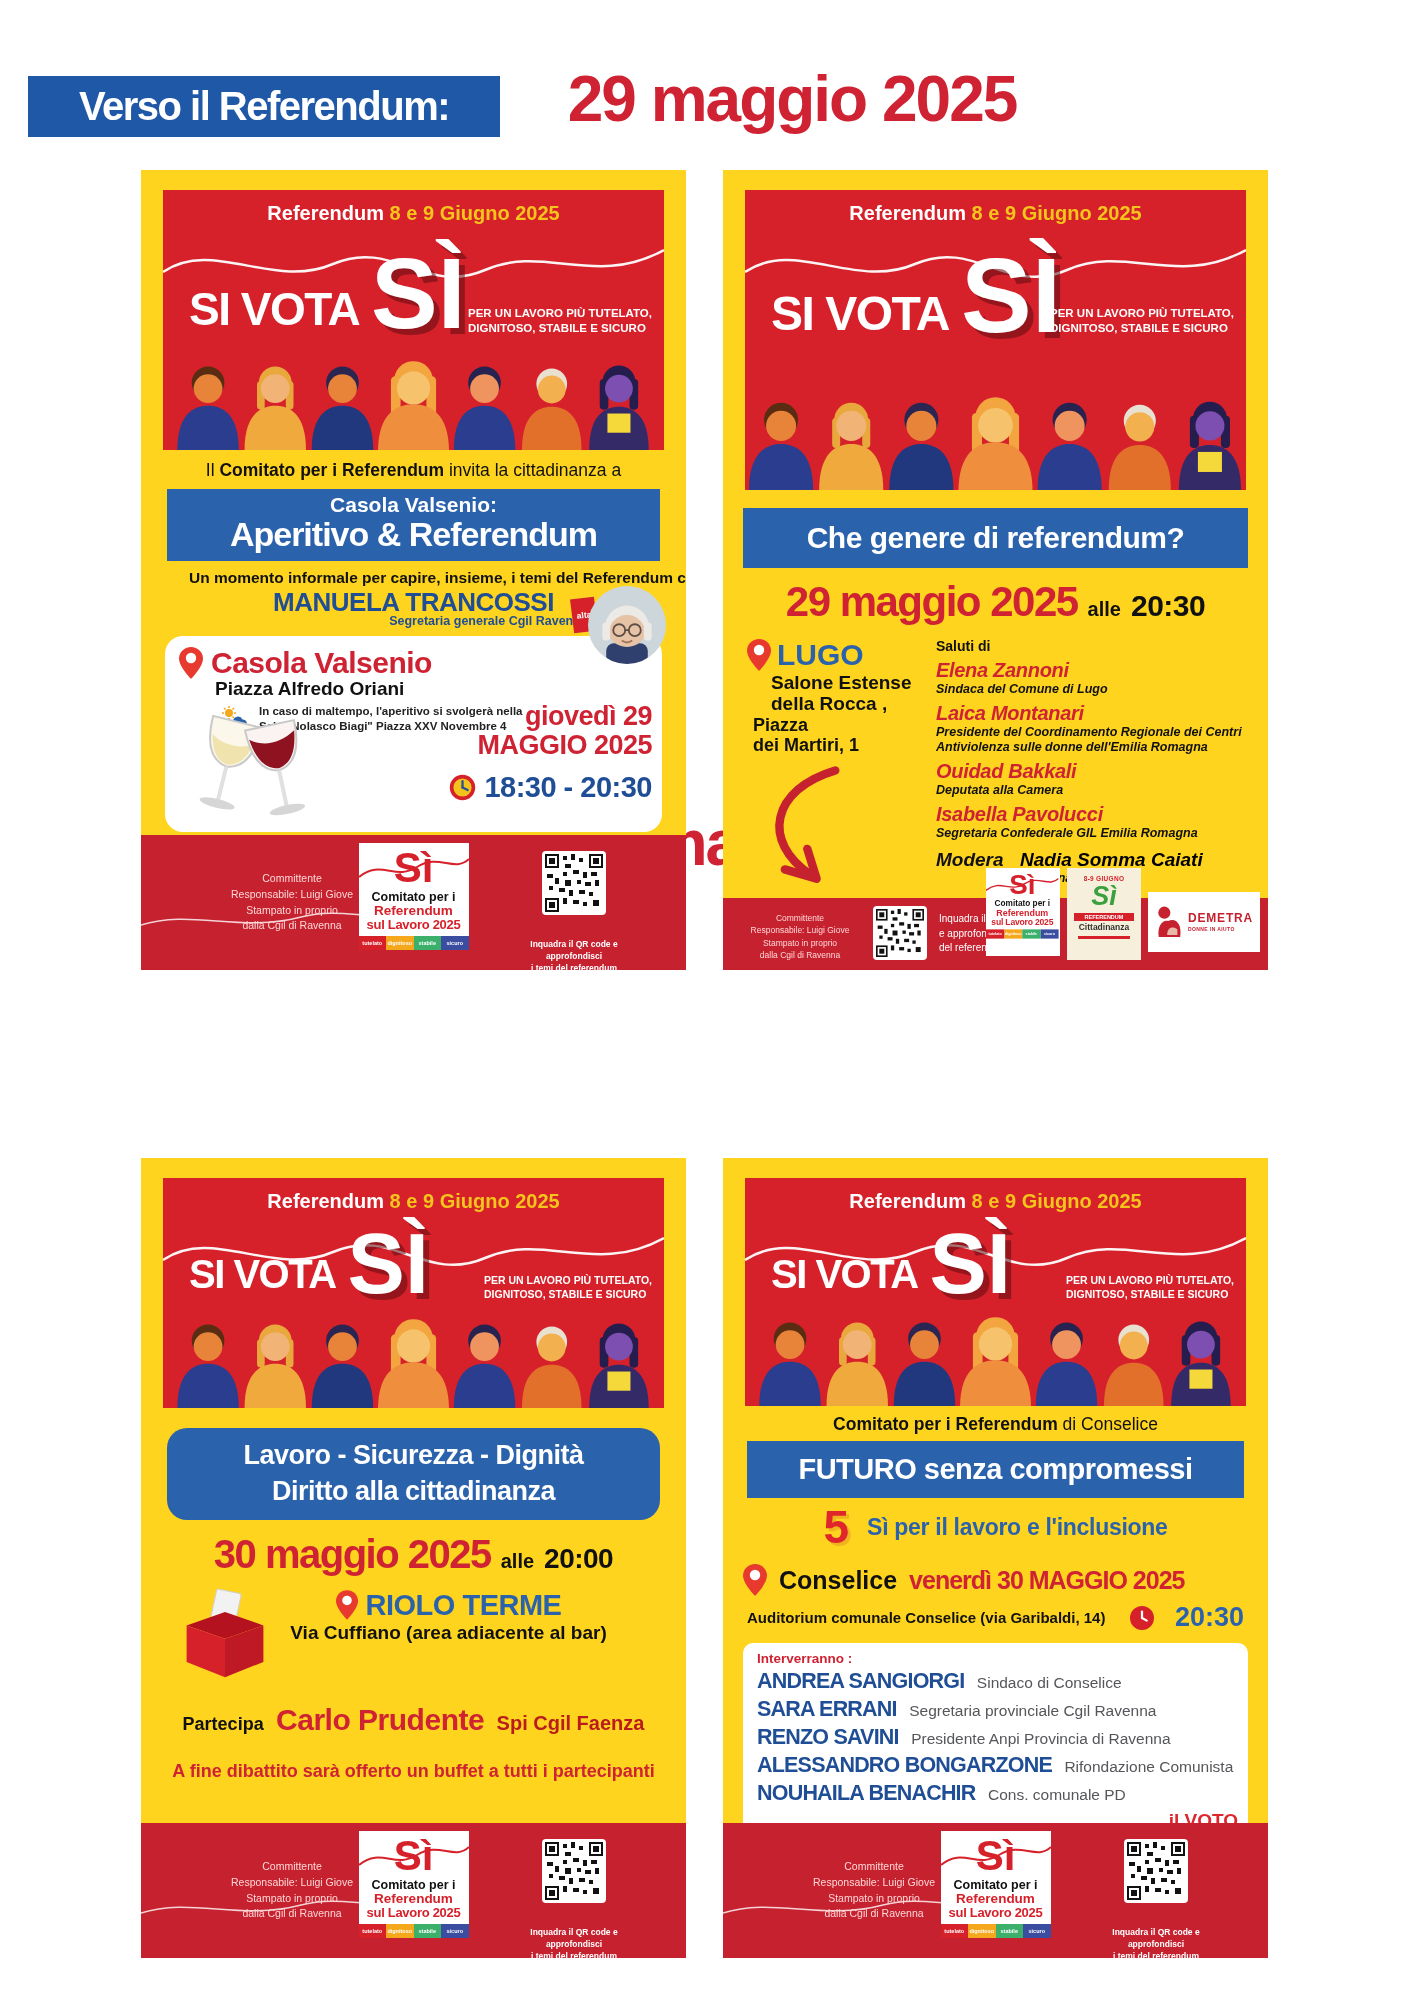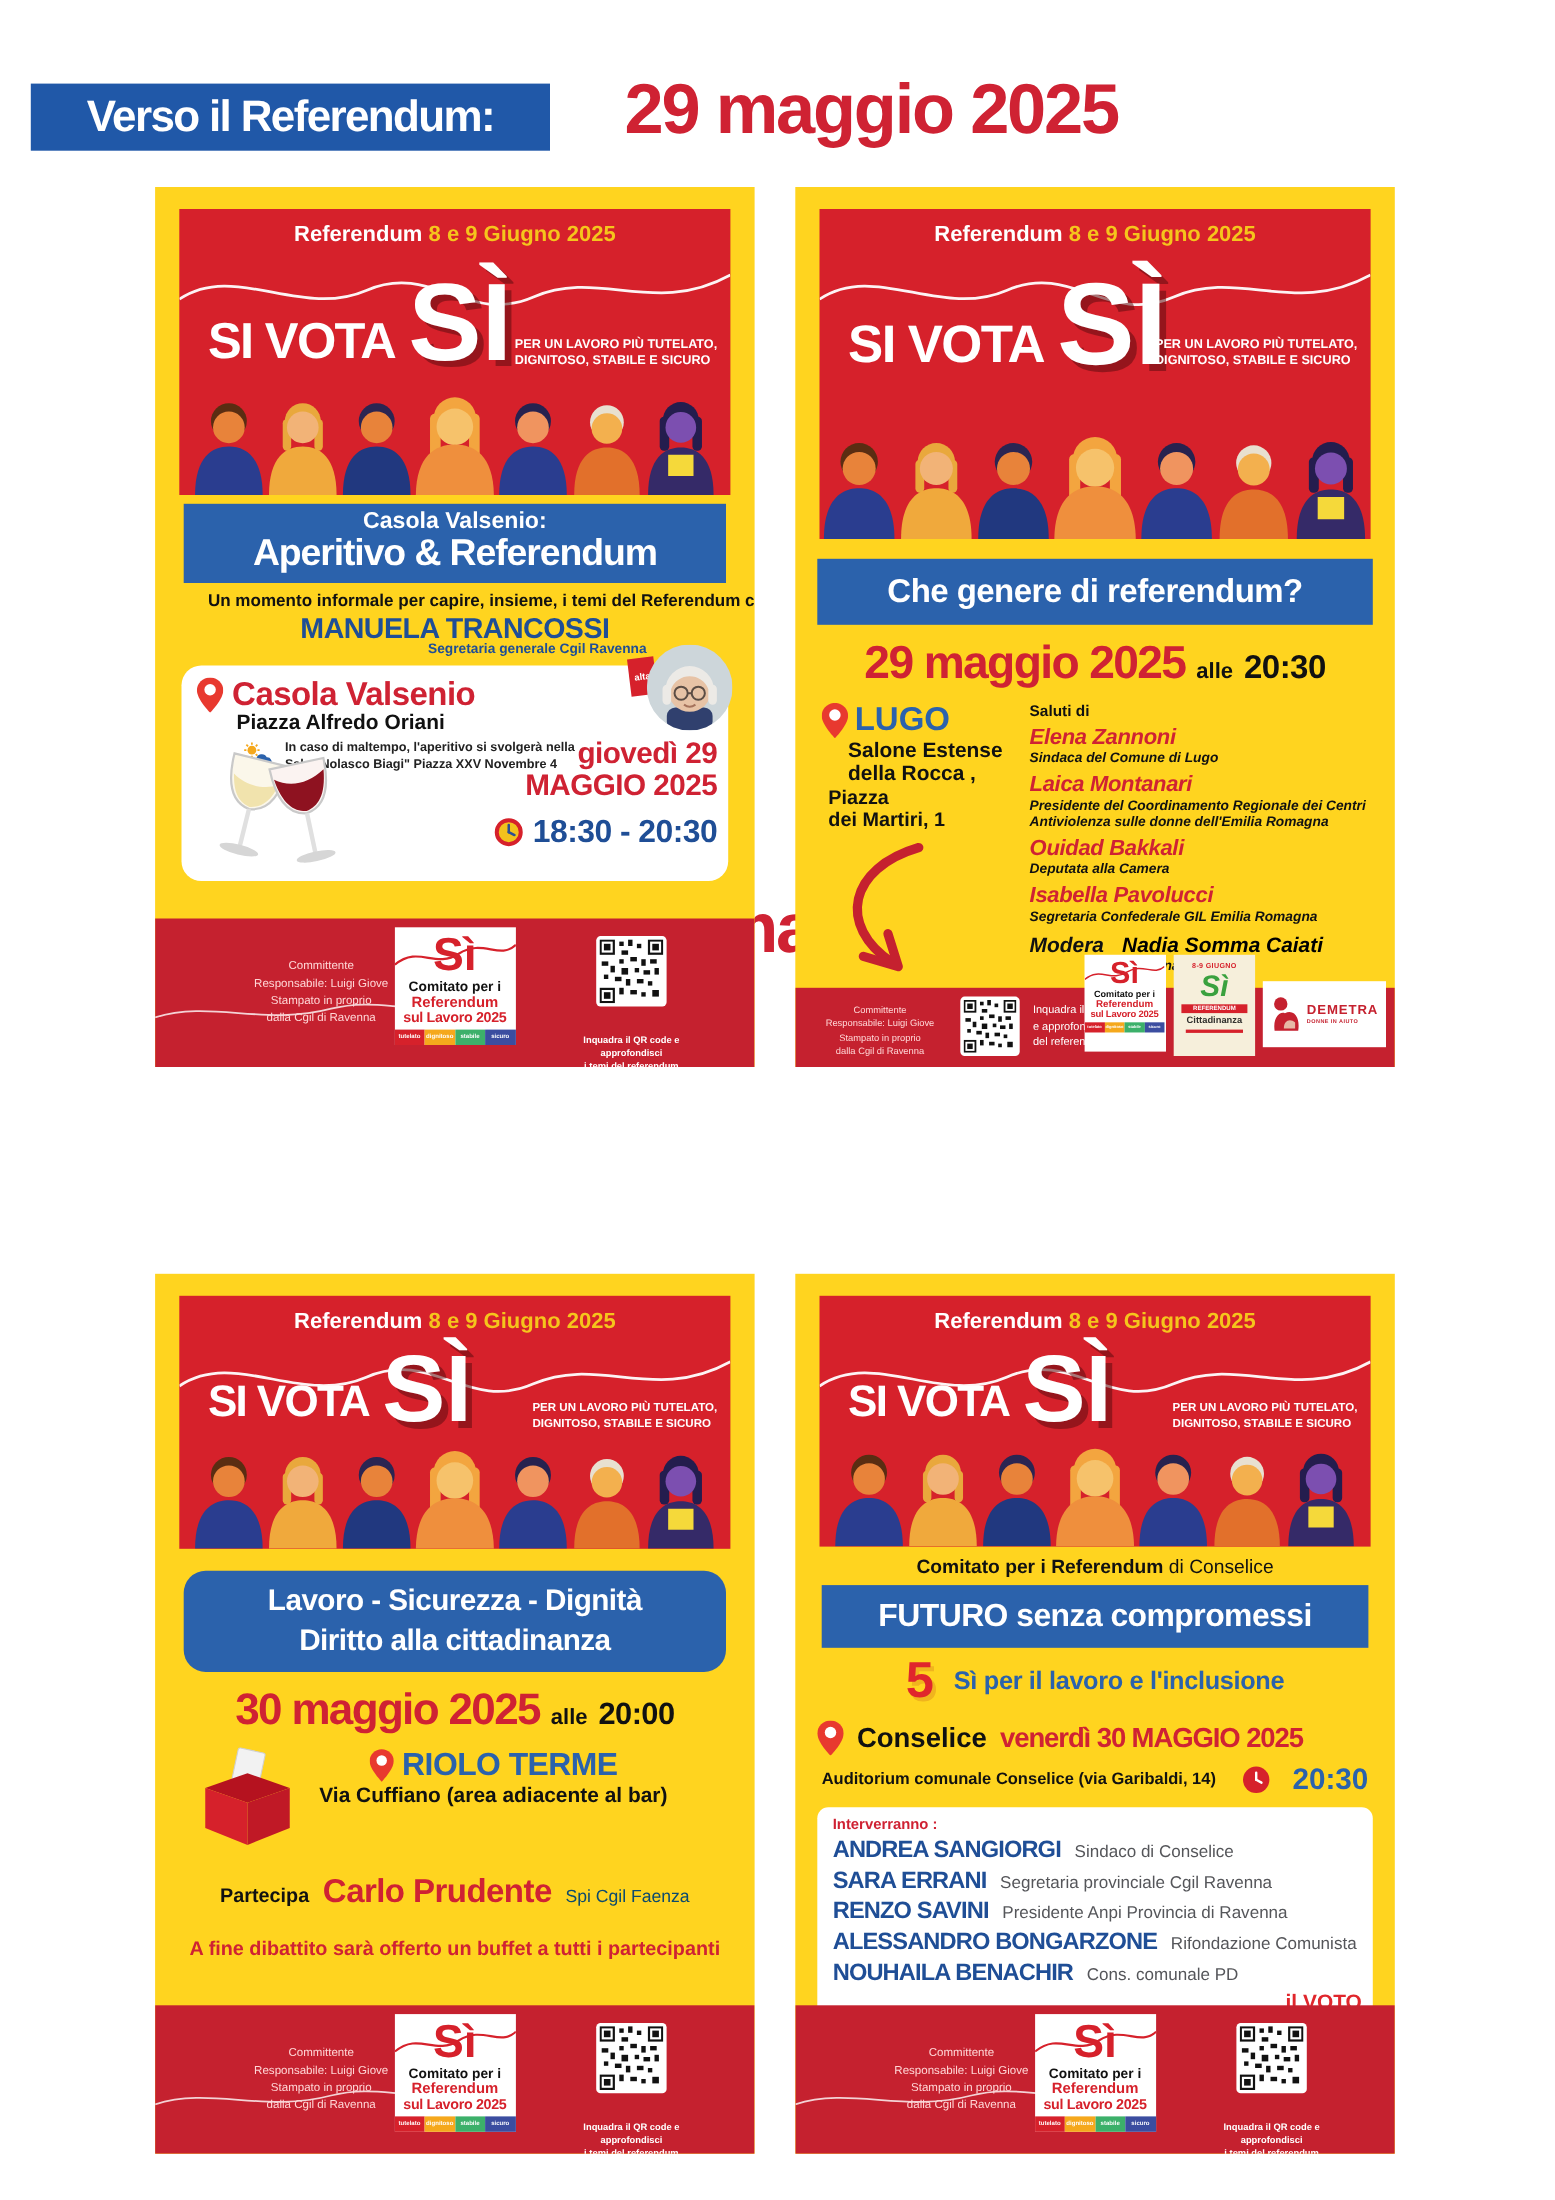--- a/index.html
+++ b/index.html
@@ -112,21 +112,21 @@
   .p3 .d-alle{font-size:20px;}
   .p3 .d-time{font-size:28px;}
   .p3-locblock{position:relative;margin-top:12px;height:100px;}
   .ballot{position:absolute;left:36px;top:-4px;}
   .p3-locrow{display:flex;justify-content:center;align-items:center;gap:8px;margin-left:70px;}
   .p3-locname{color:#2b62ac;font-weight:900;font-size:29px;letter-spacing:-.5px;}
   .p3-addr{text-align:center;margin-left:70px;font-size:19px;font-weight:900;color:#111;white-space:nowrap;}
   .partecipa{margin-top:14px;text-align:center;white-space:nowrap;}
   .pt-label{font-size:18px;font-weight:bold;color:#111;}
   .pt-name{color:#cf2233;font-weight:900;font-size:30px;letter-spacing:-.5px;margin:0 8px;}
-  .pt-role{font-size:16px;font-weight:400;color:#0c4a6e;}
+  .pt-role{font-size:20px;font-weight:700;color:#b91c1c;}
   .buffet{margin-top:24px;text-align:center;color:#cf2233;font-weight:900;font-size:18px;white-space:nowrap;}
 
   
   .p4-committee{margin-top:8px;text-align:center;font-size:17.5px;color:#111;white-space:nowrap;}
   .p4-committee .b{font-weight:900;}
   .p4 .bluebox{margin:6px 24px 0;padding:12px 0;font-size:29px;letter-spacing:-.5px;}
   .p4 .bluebox .light{font-weight:bold;}
   .num-row{display:flex;align-items:center;justify-content:center;gap:18px;margin-top:2px;}
   .num5{color:#e0262c;font-weight:900;font-size:46px;text-shadow:3px 3px 0 #f0b41e;}
   .num-sub{color:#2b62ac;font-weight:900;font-size:23px;letter-spacing:-.3px;}
@@ -311,20 +311,23 @@
       </div>
       <div class="tagline">
         <div>PER UN LAVORO PIÙ TUTELATO,</div>
         <div>DIGNITOSO, STABILE E SICURO</div>
       </div>
       <svg class="people" viewBox="0 0 500 100" preserveAspectRatio="xMidYMax meet">
           <use href="#pplsym"></use>
         </svg>
     </div>
 
+    <div class="invite">
+      <span>Il </span><span class="b">Comitato per i Referendum</span><span> invita la cittadinanza a</span>
+    </div>
     <div class="bluebox">
       <div class="bb-l1">Casola Valsenio:</div>
       <div class="bb-l2">Aperitivo &amp; Referendum</div>
     </div>
     <div class="subtitle">Un momento informale per capire, insieme, i temi del Referendum con</div>
     <div class="speaker1">MANUELA TRANCOSSI</div>
     <div class="speaker1-role">Segretaria generale Cgil Ravenna</div>
 
     <div class="badge1">alta</div>
     <div class="photo1">

